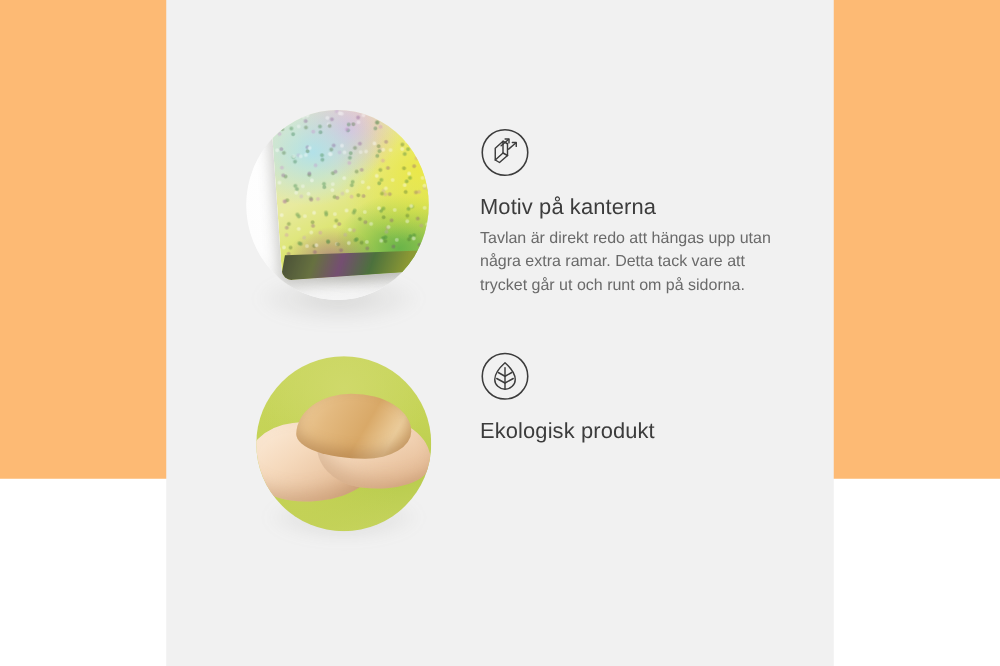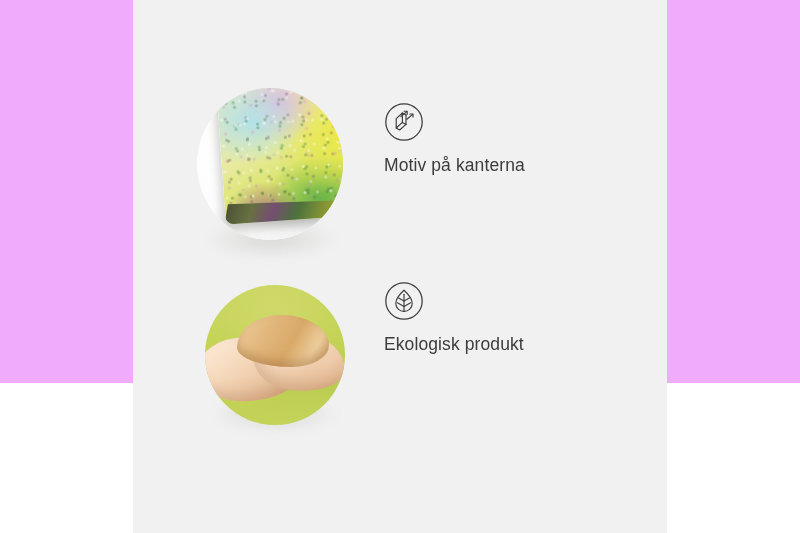--- a/index.html
+++ b/index.html
@@ -11,21 +11,21 @@
     height: 533px;
     background: #ffffff;
     font-family: "Liberation Sans", sans-serif;
     overflow: hidden;
   }
 
   .stage {
     position: relative;
     width: 800px;
     height: 383px;
-    background: #f0abfc;
+    background: #fdba74;
   }
 
   
   .panel {
     position: absolute;
     left: 133px;
     top: 0;
     width: 534px;
     height: 533px;
     background: #f1f1f1;
@@ -262,20 +262,21 @@
             <path d="M12.2 26.0 L15.6 28.0 L22.0 22.4"></path>
             <path d="M22.0 13.0 L22.0 22.4"></path>
             <path d="M16.9 14.6 L22.8 9.6"></path>
             <path d="M20.1 9.2 L23.2 9.2 L23.2 12.3"></path>
             <path d="M22.9 17.3 L28.6 12.4"></path>
             <path d="M25.9 12.0 L29.0 12.0 L29.0 15.1"></path>
           </g>
         </svg>
       </span>
       <h2 class="feature-title">Motiv på kanterna</h2>
+      <p class="feature-body">Tavlan är direkt redo att hängas upp utan några extra ramar. Detta tack vare att trycket går ut och runt om på sidorna.</p>
     </div>
   </div>
 
   <div class="feature feature-2">
 
     <div class="circle-shadow cs-2"></div>
 
     <div class="media-circle media-2">
       <div class="hands">
         <div class="palm-left"></div>

